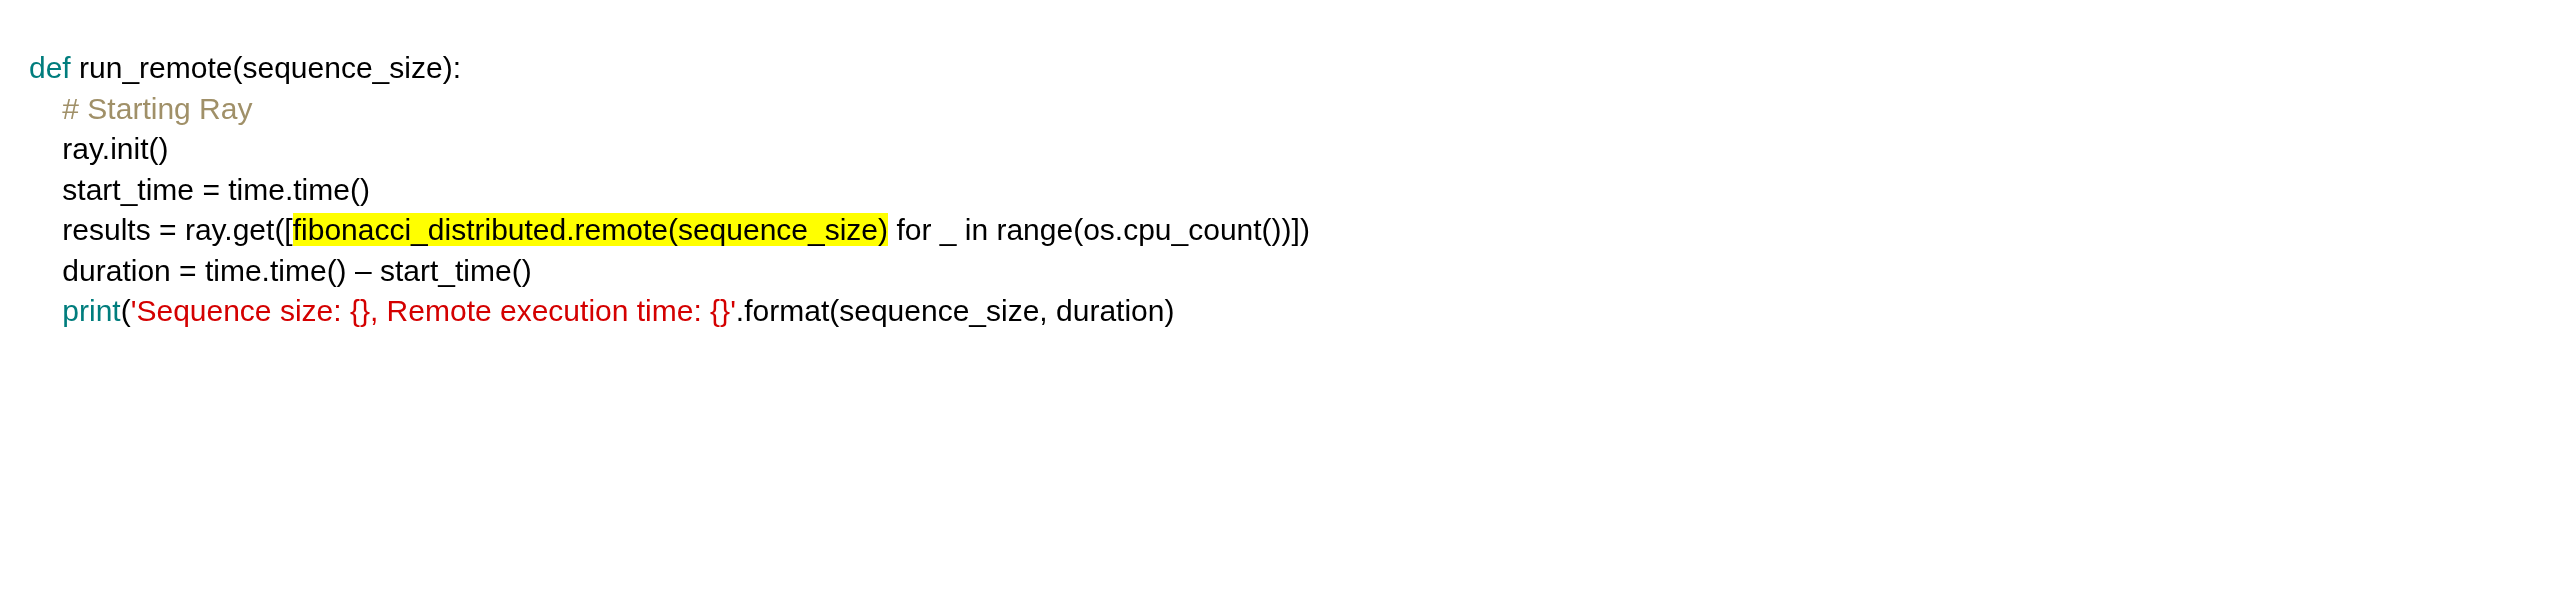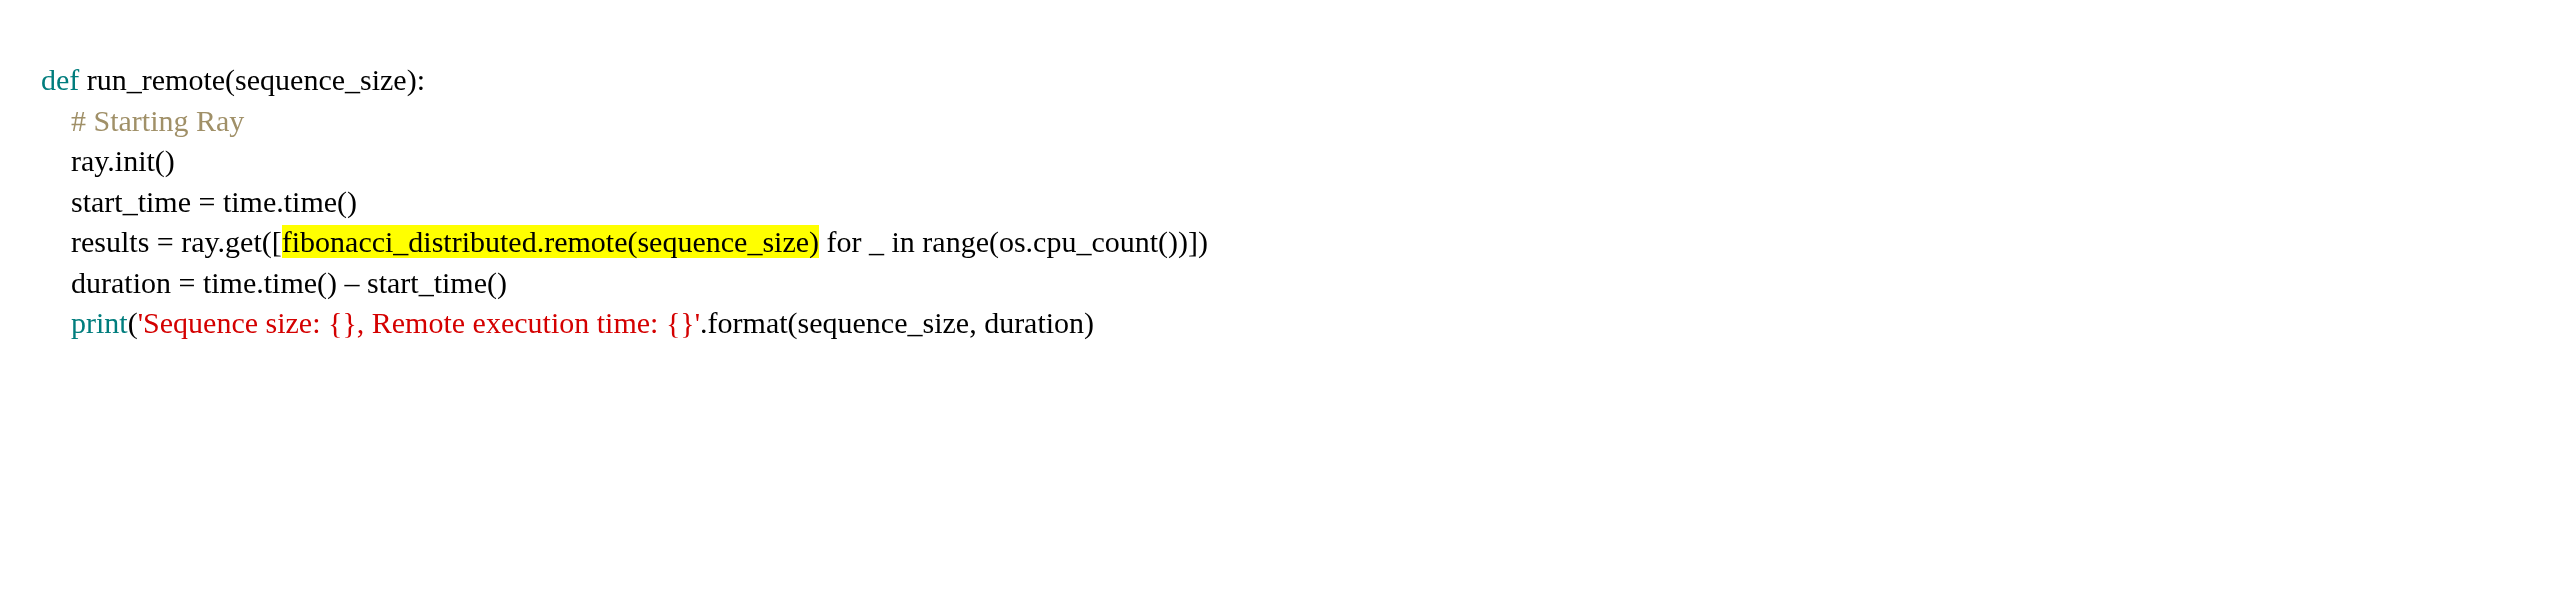--- a/index.html
+++ b/index.html
@@ -3,23 +3,23 @@
 <meta charset="utf-8">
 <style>
   html, body {
     margin: 0;
     padding: 0;
     background: #ffffff;
     width: 2576px;
     height: 601px;
   }
   pre.code {
-    margin: 12px;
+    margin: 0;
     padding: 48px 29px;
-    font-family: Liberation Serif, serif;
+    font-family: Liberation Sans, sans-serif;
     font-size: 30px;
     line-height: 1.35;
     white-space: pre;
     color: #000000;
   }
   .kw   { color: #007d7d; }   
   .cm   { color: #a09068; }   
   .str  { color: #d40000; }   
   .hl   { background: #ffff00; }
 </style>

